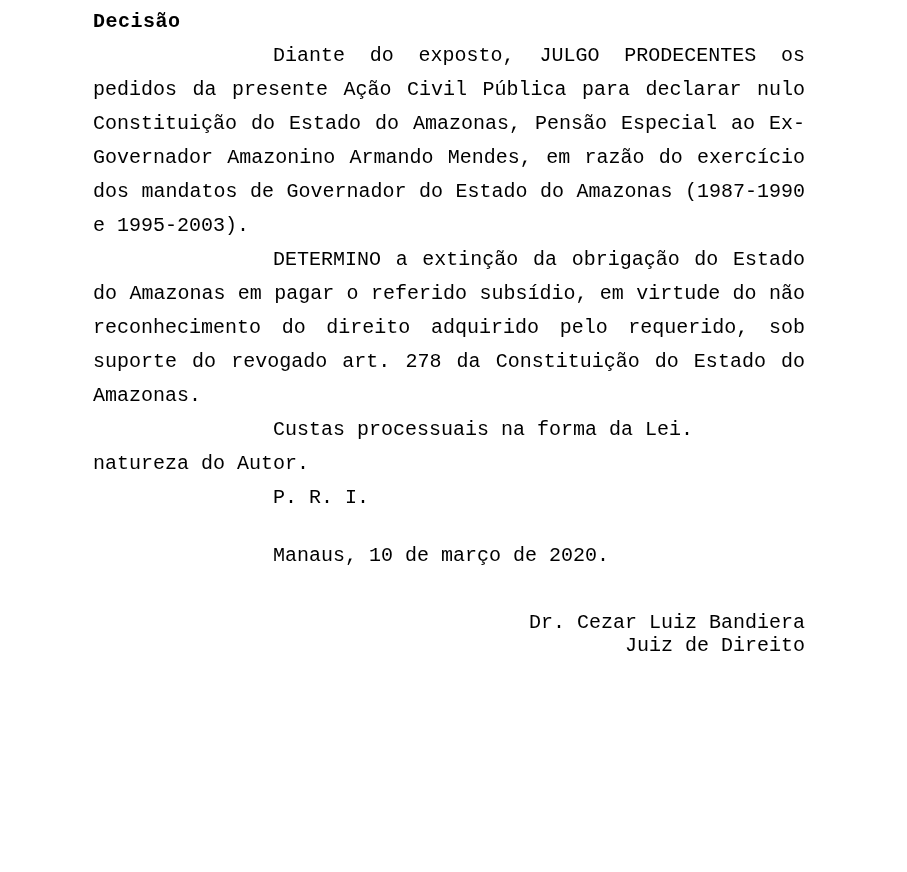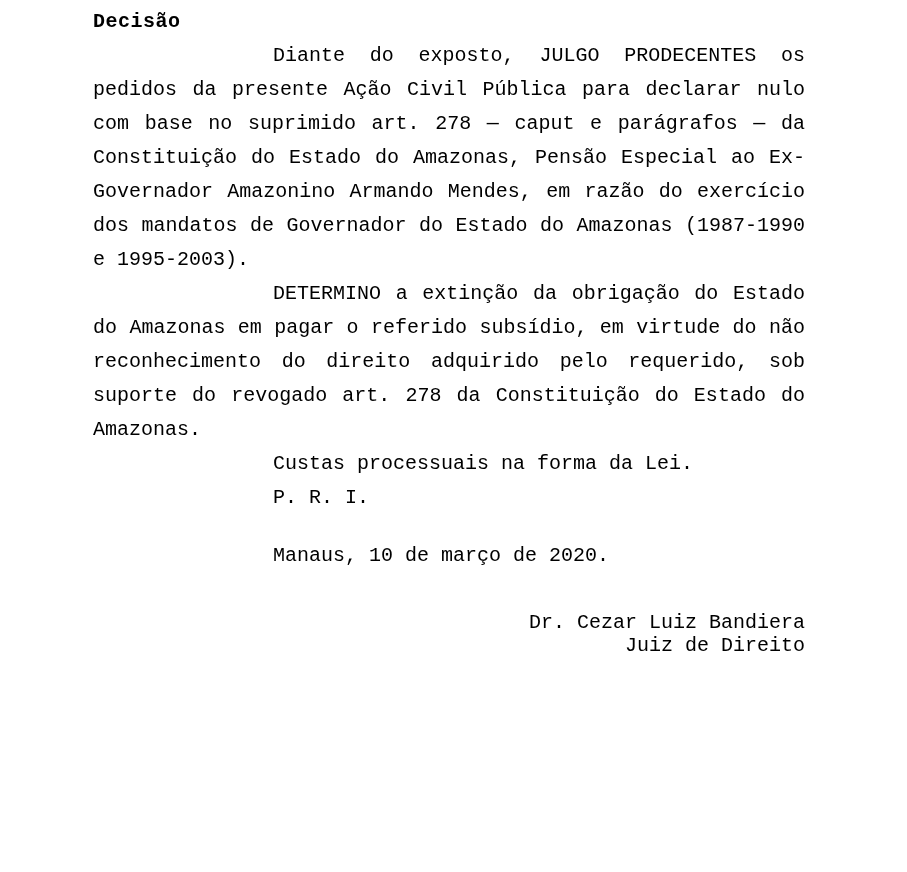--- a/index.html
+++ b/index.html
@@ -57,37 +57,37 @@
 <body>
 
 <div class="page">
   <h1 class="doc-title">Decisão</h1>
 
   <div class="doc-body">
 
   <div class="para">
         <div class="line indent stretch">Diante do exposto, JULGO PRODECENTES os</div>
         <div class="line stretch">pedidos da presente Ação Civil Pública para declarar nulo</div>
-        <div class="line stretch">com base no suprimido art. 278 — caput e parágrafos — da</div>
         <div class="line stretch">Constituição do Estado do Amazonas, Pensão Especial ao Ex-</div>
         <div class="line stretch">Governador Amazonino Armando Mendes, em razão do exercício</div>
         <div class="line stretch">dos mandatos de Governador do Estado do Amazonas (1987-1990</div>
         <div class="line">e 1995-2003).</div>
       </div>
       <div class="para">
         <div class="line indent stretch">DETERMINO a extinção da obrigação do Estado</div>
         <div class="line stretch">do Amazonas em pagar o referido subsídio, em virtude do não</div>
         <div class="line stretch">reconhecimento do direito adquirido pelo requerido, sob</div>
         <div class="line stretch">suporte do revogado art. 278 da Constituição do Estado do</div>
         <div class="line">Amazonas.</div>
       </div>
       <div class="para">
         <div class="line indent">Custas processuais na forma da Lei.</div>
       </div>
       <div class="para">
+        <div class="line">natureza do Autor.</div>
       </div>
       <div class="para">
         <div class="line indent">P. R. I.</div>
       </div>
       <div class="para">
         <div class="line indent">Manaus, 10 de março de 2020.</div>
       </div>
     </div>
 
   <div class="signature">

